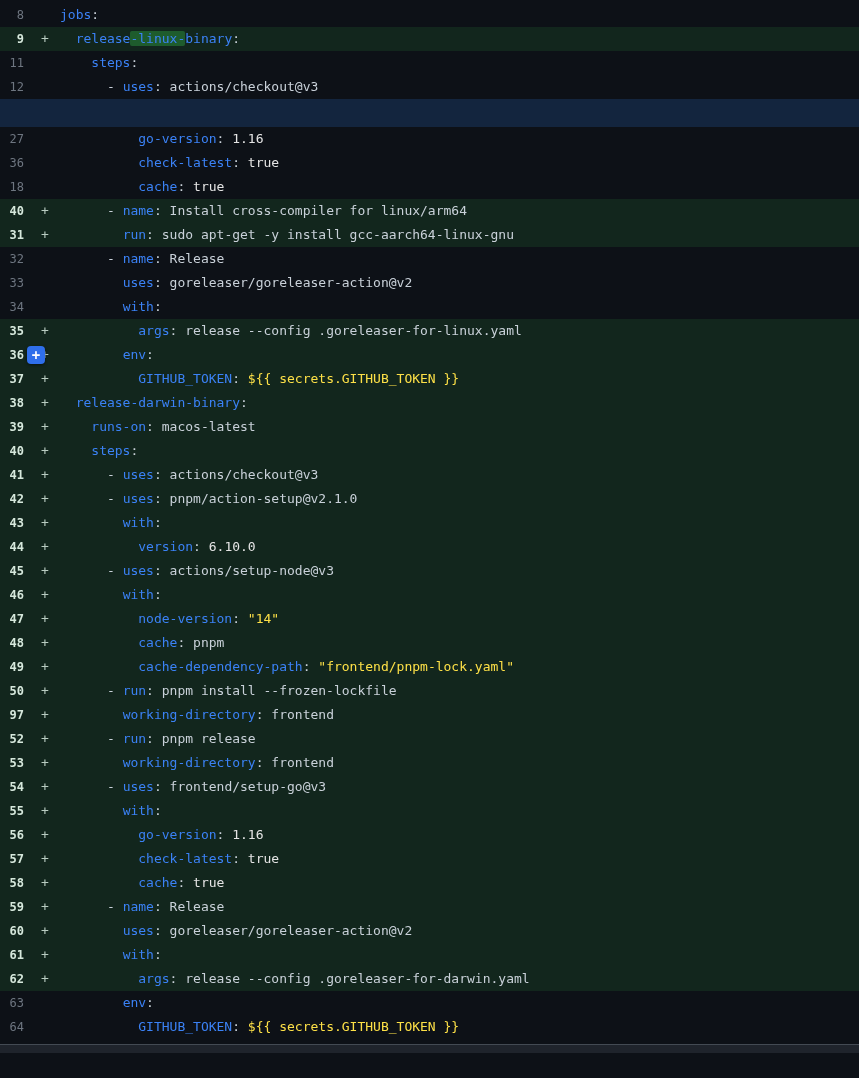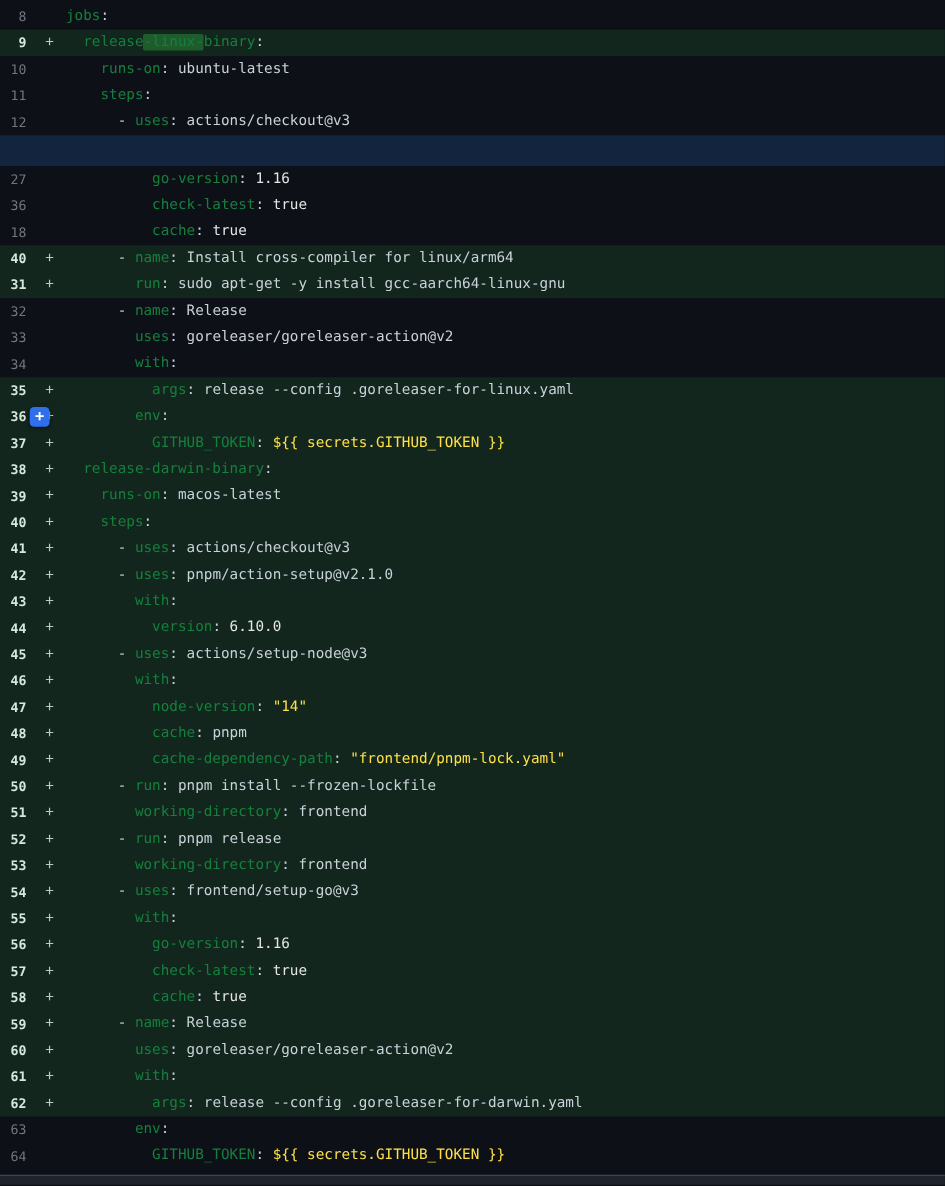--- a/index.html
+++ b/index.html
@@ -39,21 +39,21 @@
   }
   .row.added .ln { color: #d6e8dc; font-weight: 600; }
   .mk {
     flex: none;
     width: 16px;
     margin-left: 13px;
     text-align: center;
     color: #b9ccc1;
   }
   .code { flex: 1; padding-left: 7px; overflow: hidden; }
-  .key   { color: #15803d; }
+  .key   { color: #3b82f6; }
   .plain { color: #c9d1d9; }
   .num   { color: #e5e5e5; }
   .str   { color: #fde047; }
   .hl    { background: rgba(46,160,67,0.45); border-radius: 2px; }
   .add-btn {
     position: absolute;
     left: 27px;
     top: 3px;
     width: 18px;
     height: 18px;
@@ -75,21 +75,20 @@
     background: #1f242c;
   }
 </style>
 </head>
 <body>
 
 <div class="diff">
   <div id="rows">
       <div class="row context"><span class="ln">8</span><span class="mk"></span><span class="code"><span class="key">jobs</span><span class="plain">:</span></span></div>
       <div class="row added"><span class="ln">9</span><span class="mk">+</span><span class="code"><span class="plain">  </span><span class="key">release</span><span class="key hl">-linux-</span><span class="key">binary</span><span class="plain">:</span></span></div>
-      <div class="row context"><span class="ln">10</span><span class="mk"></span><span class="code"><span class="plain">    </span><span class="key">runs-on</span><span class="plain">:</span><span class="plain"> ubuntu-latest</span></span></div>
       <div class="row context"><span class="ln">11</span><span class="mk"></span><span class="code"><span class="plain">    </span><span class="key">steps</span><span class="plain">:</span></span></div>
       <div class="row context"><span class="ln">12</span><span class="mk"></span><span class="code"><span class="plain">      - </span><span class="key">uses</span><span class="plain">:</span><span class="plain"> actions/checkout@v3</span></span></div>
       <div class="row hunk"></div>
       <div class="row context"><span class="ln">27</span><span class="mk"></span><span class="code"><span class="plain">          </span><span class="key">go-version</span><span class="plain">:</span><span class="plain"> </span><span class="num">1.16</span></span></div>
       <div class="row context"><span class="ln">36</span><span class="mk"></span><span class="code"><span class="plain">          </span><span class="key">check-latest</span><span class="plain">:</span><span class="plain"> </span><span class="num">true</span></span></div>
       <div class="row context"><span class="ln">18</span><span class="mk"></span><span class="code"><span class="plain">          </span><span class="key">cache</span><span class="plain">:</span><span class="plain"> </span><span class="num">true</span></span></div>
       <div class="row added"><span class="ln">40</span><span class="mk">+</span><span class="code"><span class="plain">      - </span><span class="key">name</span><span class="plain">:</span><span class="plain"> Install cross-compiler for linux/arm64</span></span></div>
       <div class="row added"><span class="ln">31</span><span class="mk">+</span><span class="code"><span class="plain">        </span><span class="key">run</span><span class="plain">:</span><span class="plain"> sudo apt-get -y install gcc-aarch64-linux-gnu</span></span></div>
       <div class="row context"><span class="ln">32</span><span class="mk"></span><span class="code"><span class="plain">      - </span><span class="key">name</span><span class="plain">:</span><span class="plain"> Release</span></span></div>
       <div class="row context"><span class="ln">33</span><span class="mk"></span><span class="code"><span class="plain">        </span><span class="key">uses</span><span class="plain">:</span><span class="plain"> goreleaser/goreleaser-action@v2</span></span></div>
@@ -103,21 +102,21 @@
       <div class="row added"><span class="ln">41</span><span class="mk">+</span><span class="code"><span class="plain">      - </span><span class="key">uses</span><span class="plain">:</span><span class="plain"> actions/checkout@v3</span></span></div>
       <div class="row added"><span class="ln">42</span><span class="mk">+</span><span class="code"><span class="plain">      - </span><span class="key">uses</span><span class="plain">:</span><span class="plain"> pnpm/action-setup@v2.1.0</span></span></div>
       <div class="row added"><span class="ln">43</span><span class="mk">+</span><span class="code"><span class="plain">        </span><span class="key">with</span><span class="plain">:</span></span></div>
       <div class="row added"><span class="ln">44</span><span class="mk">+</span><span class="code"><span class="plain">          </span><span class="key">version</span><span class="plain">:</span><span class="plain"> </span><span class="num">6.10.0</span></span></div>
       <div class="row added"><span class="ln">45</span><span class="mk">+</span><span class="code"><span class="plain">      - </span><span class="key">uses</span><span class="plain">:</span><span class="plain"> actions/setup-node@v3</span></span></div>
       <div class="row added"><span class="ln">46</span><span class="mk">+</span><span class="code"><span class="plain">        </span><span class="key">with</span><span class="plain">:</span></span></div>
       <div class="row added"><span class="ln">47</span><span class="mk">+</span><span class="code"><span class="plain">          </span><span class="key">node-version</span><span class="plain">:</span><span class="plain"> </span><span class="str">"14"</span></span></div>
       <div class="row added"><span class="ln">48</span><span class="mk">+</span><span class="code"><span class="plain">          </span><span class="key">cache</span><span class="plain">:</span><span class="plain"> pnpm</span></span></div>
       <div class="row added"><span class="ln">49</span><span class="mk">+</span><span class="code"><span class="plain">          </span><span class="key">cache-dependency-path</span><span class="plain">:</span><span class="plain"> </span><span class="str">"frontend/pnpm-lock.yaml"</span></span></div>
       <div class="row added"><span class="ln">50</span><span class="mk">+</span><span class="code"><span class="plain">      - </span><span class="key">run</span><span class="plain">:</span><span class="plain"> pnpm install --frozen-lockfile</span></span></div>
-      <div class="row added"><span class="ln">51</span><span class="mk">+</span><span class="code"><span class="plain">        </span><span class="key">working-directory</span><span class="plain">:</span><span class="plain"> frontend</span></span></div>
+      <div class="row added"><span class="ln">97</span><span class="mk">+</span><span class="code"><span class="plain">        </span><span class="key">working-directory</span><span class="plain">:</span><span class="plain"> frontend</span></span></div>
       <div class="row added"><span class="ln">52</span><span class="mk">+</span><span class="code"><span class="plain">      - </span><span class="key">run</span><span class="plain">:</span><span class="plain"> pnpm release</span></span></div>
       <div class="row added"><span class="ln">53</span><span class="mk">+</span><span class="code"><span class="plain">        </span><span class="key">working-directory</span><span class="plain">:</span><span class="plain"> frontend</span></span></div>
       <div class="row added"><span class="ln">54</span><span class="mk">+</span><span class="code"><span class="plain">      - </span><span class="key">uses</span><span class="plain">:</span><span class="plain"> frontend/setup-go@v3</span></span></div>
       <div class="row added"><span class="ln">55</span><span class="mk">+</span><span class="code"><span class="plain">        </span><span class="key">with</span><span class="plain">:</span></span></div>
       <div class="row added"><span class="ln">56</span><span class="mk">+</span><span class="code"><span class="plain">          </span><span class="key">go-version</span><span class="plain">:</span><span class="plain"> </span><span class="num">1.16</span></span></div>
       <div class="row added"><span class="ln">57</span><span class="mk">+</span><span class="code"><span class="plain">          </span><span class="key">check-latest</span><span class="plain">:</span><span class="plain"> </span><span class="num">true</span></span></div>
       <div class="row added"><span class="ln">58</span><span class="mk">+</span><span class="code"><span class="plain">          </span><span class="key">cache</span><span class="plain">:</span><span class="plain"> </span><span class="num">true</span></span></div>
       <div class="row added"><span class="ln">59</span><span class="mk">+</span><span class="code"><span class="plain">      - </span><span class="key">name</span><span class="plain">:</span><span class="plain"> Release</span></span></div>
       <div class="row added"><span class="ln">60</span><span class="mk">+</span><span class="code"><span class="plain">        </span><span class="key">uses</span><span class="plain">:</span><span class="plain"> goreleaser/goreleaser-action@v2</span></span></div>
       <div class="row added"><span class="ln">61</span><span class="mk">+</span><span class="code"><span class="plain">        </span><span class="key">with</span><span class="plain">:</span></span></div>

